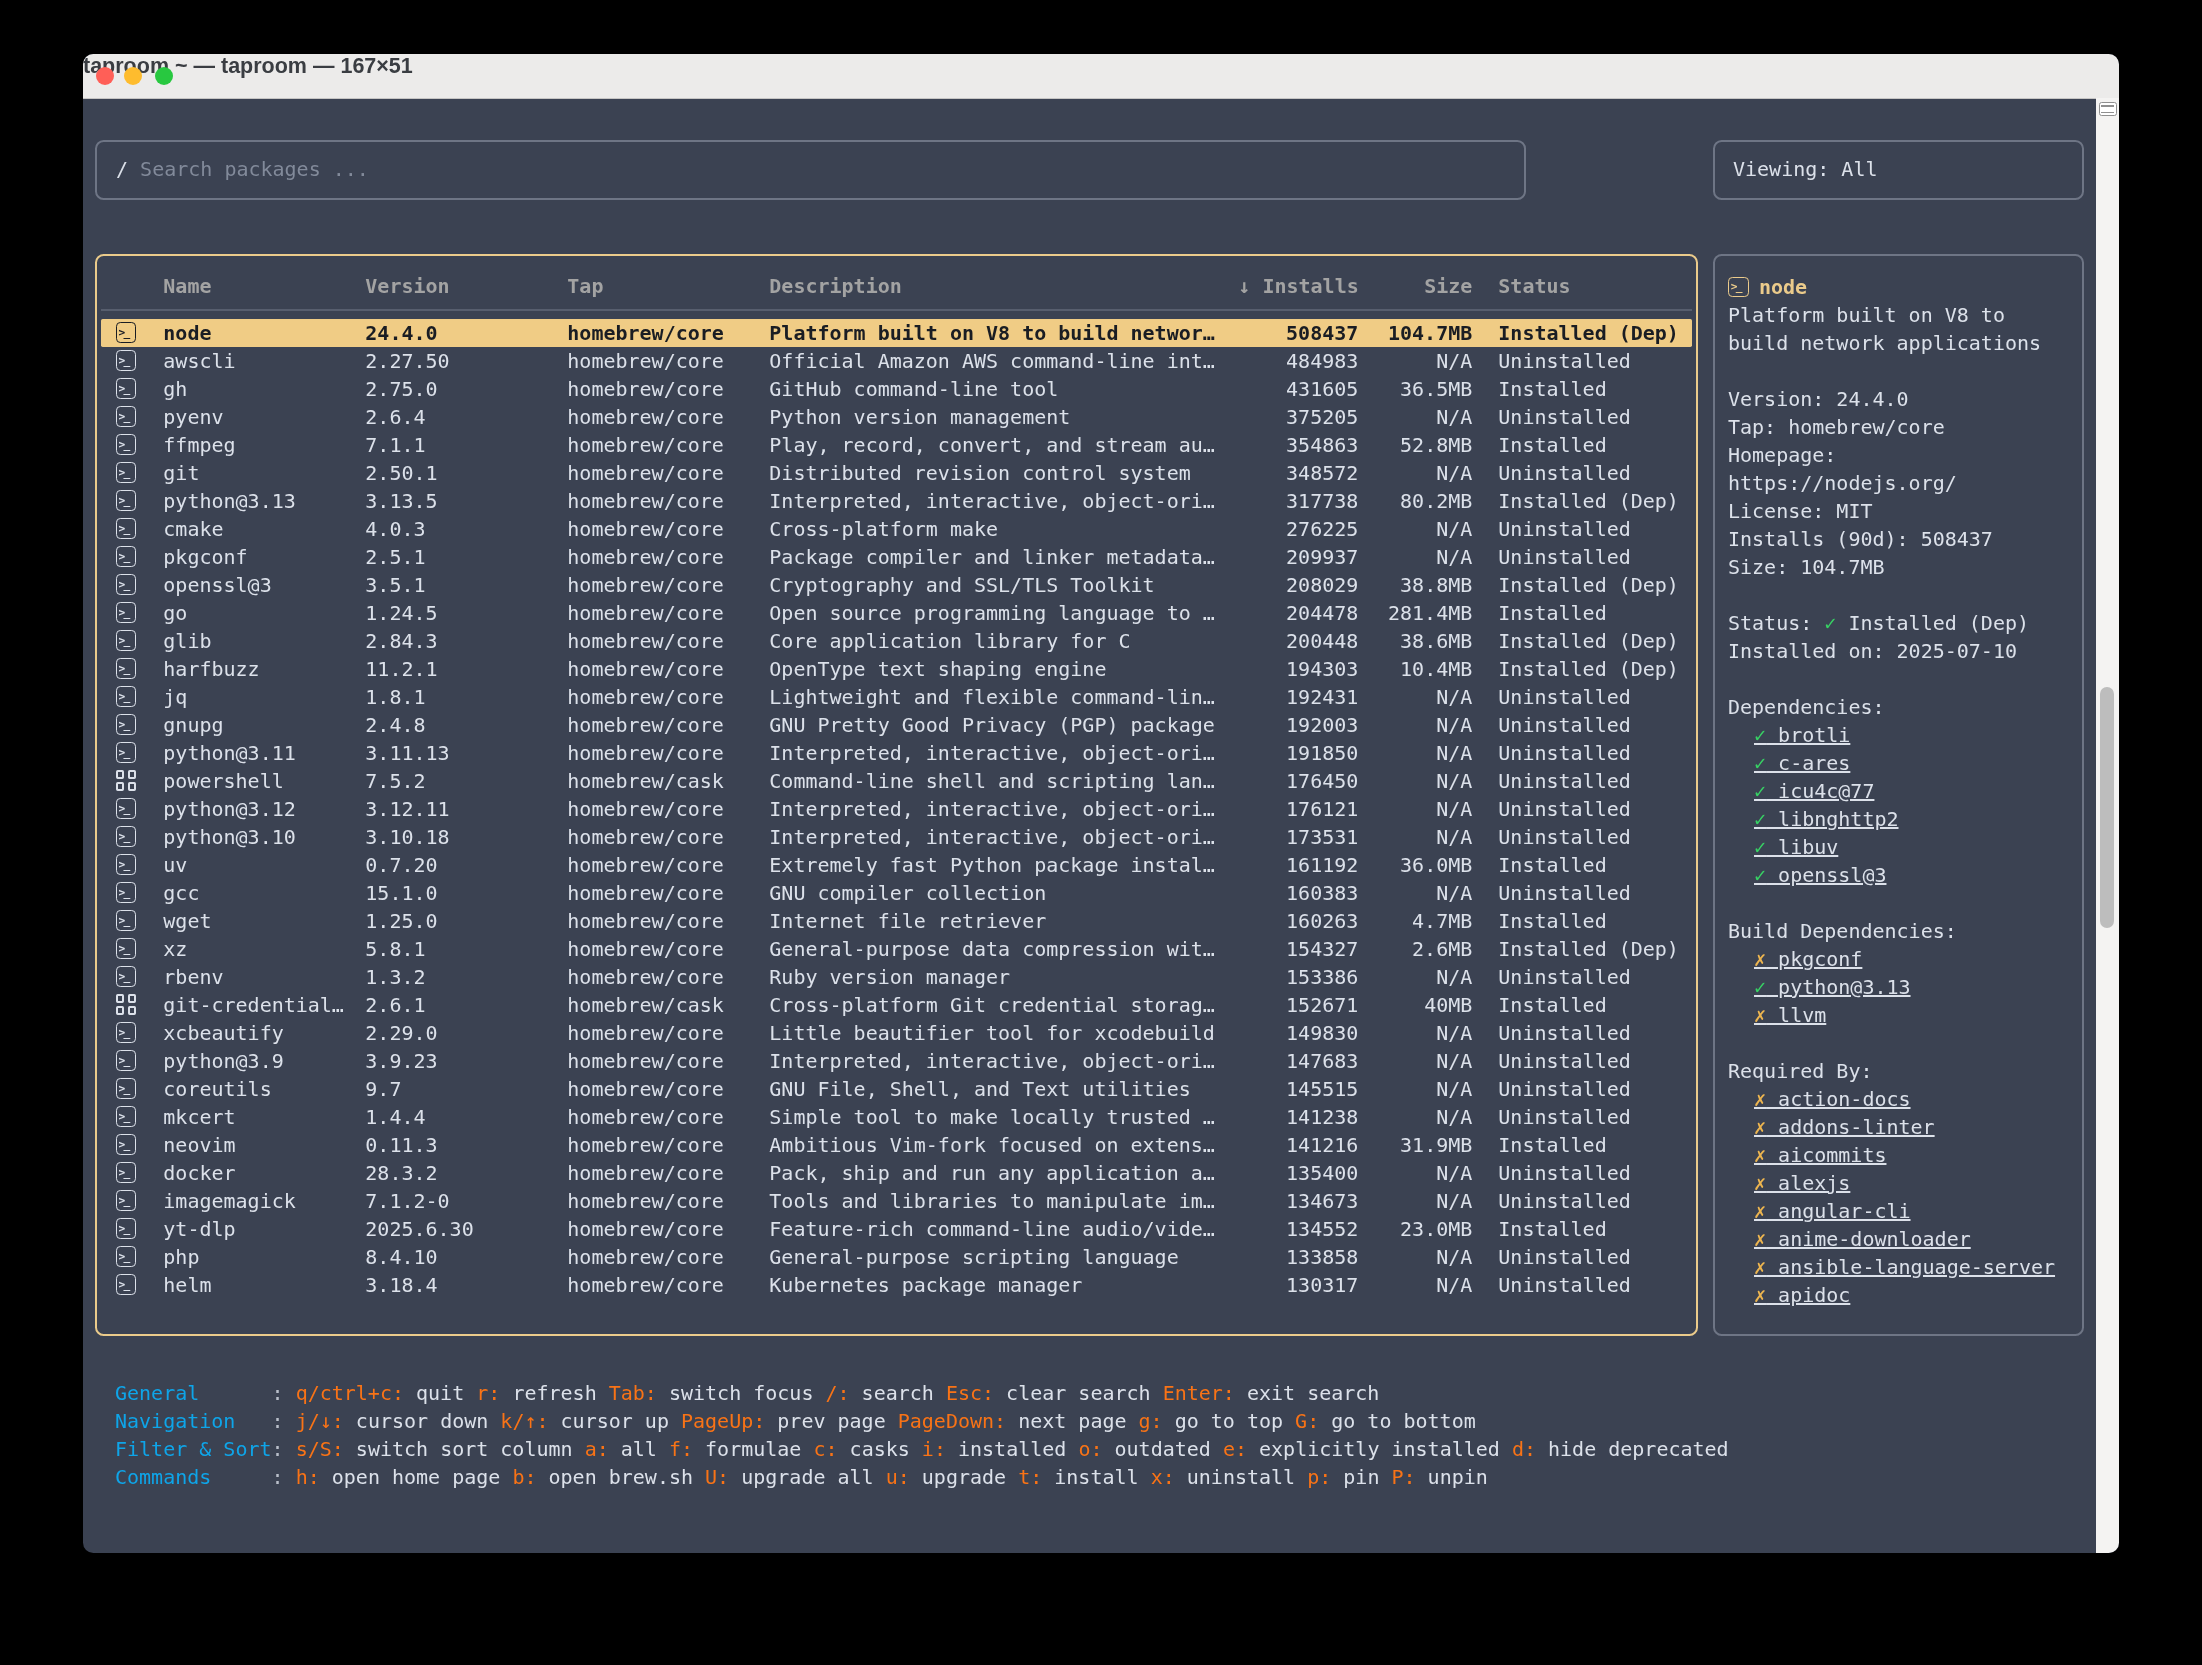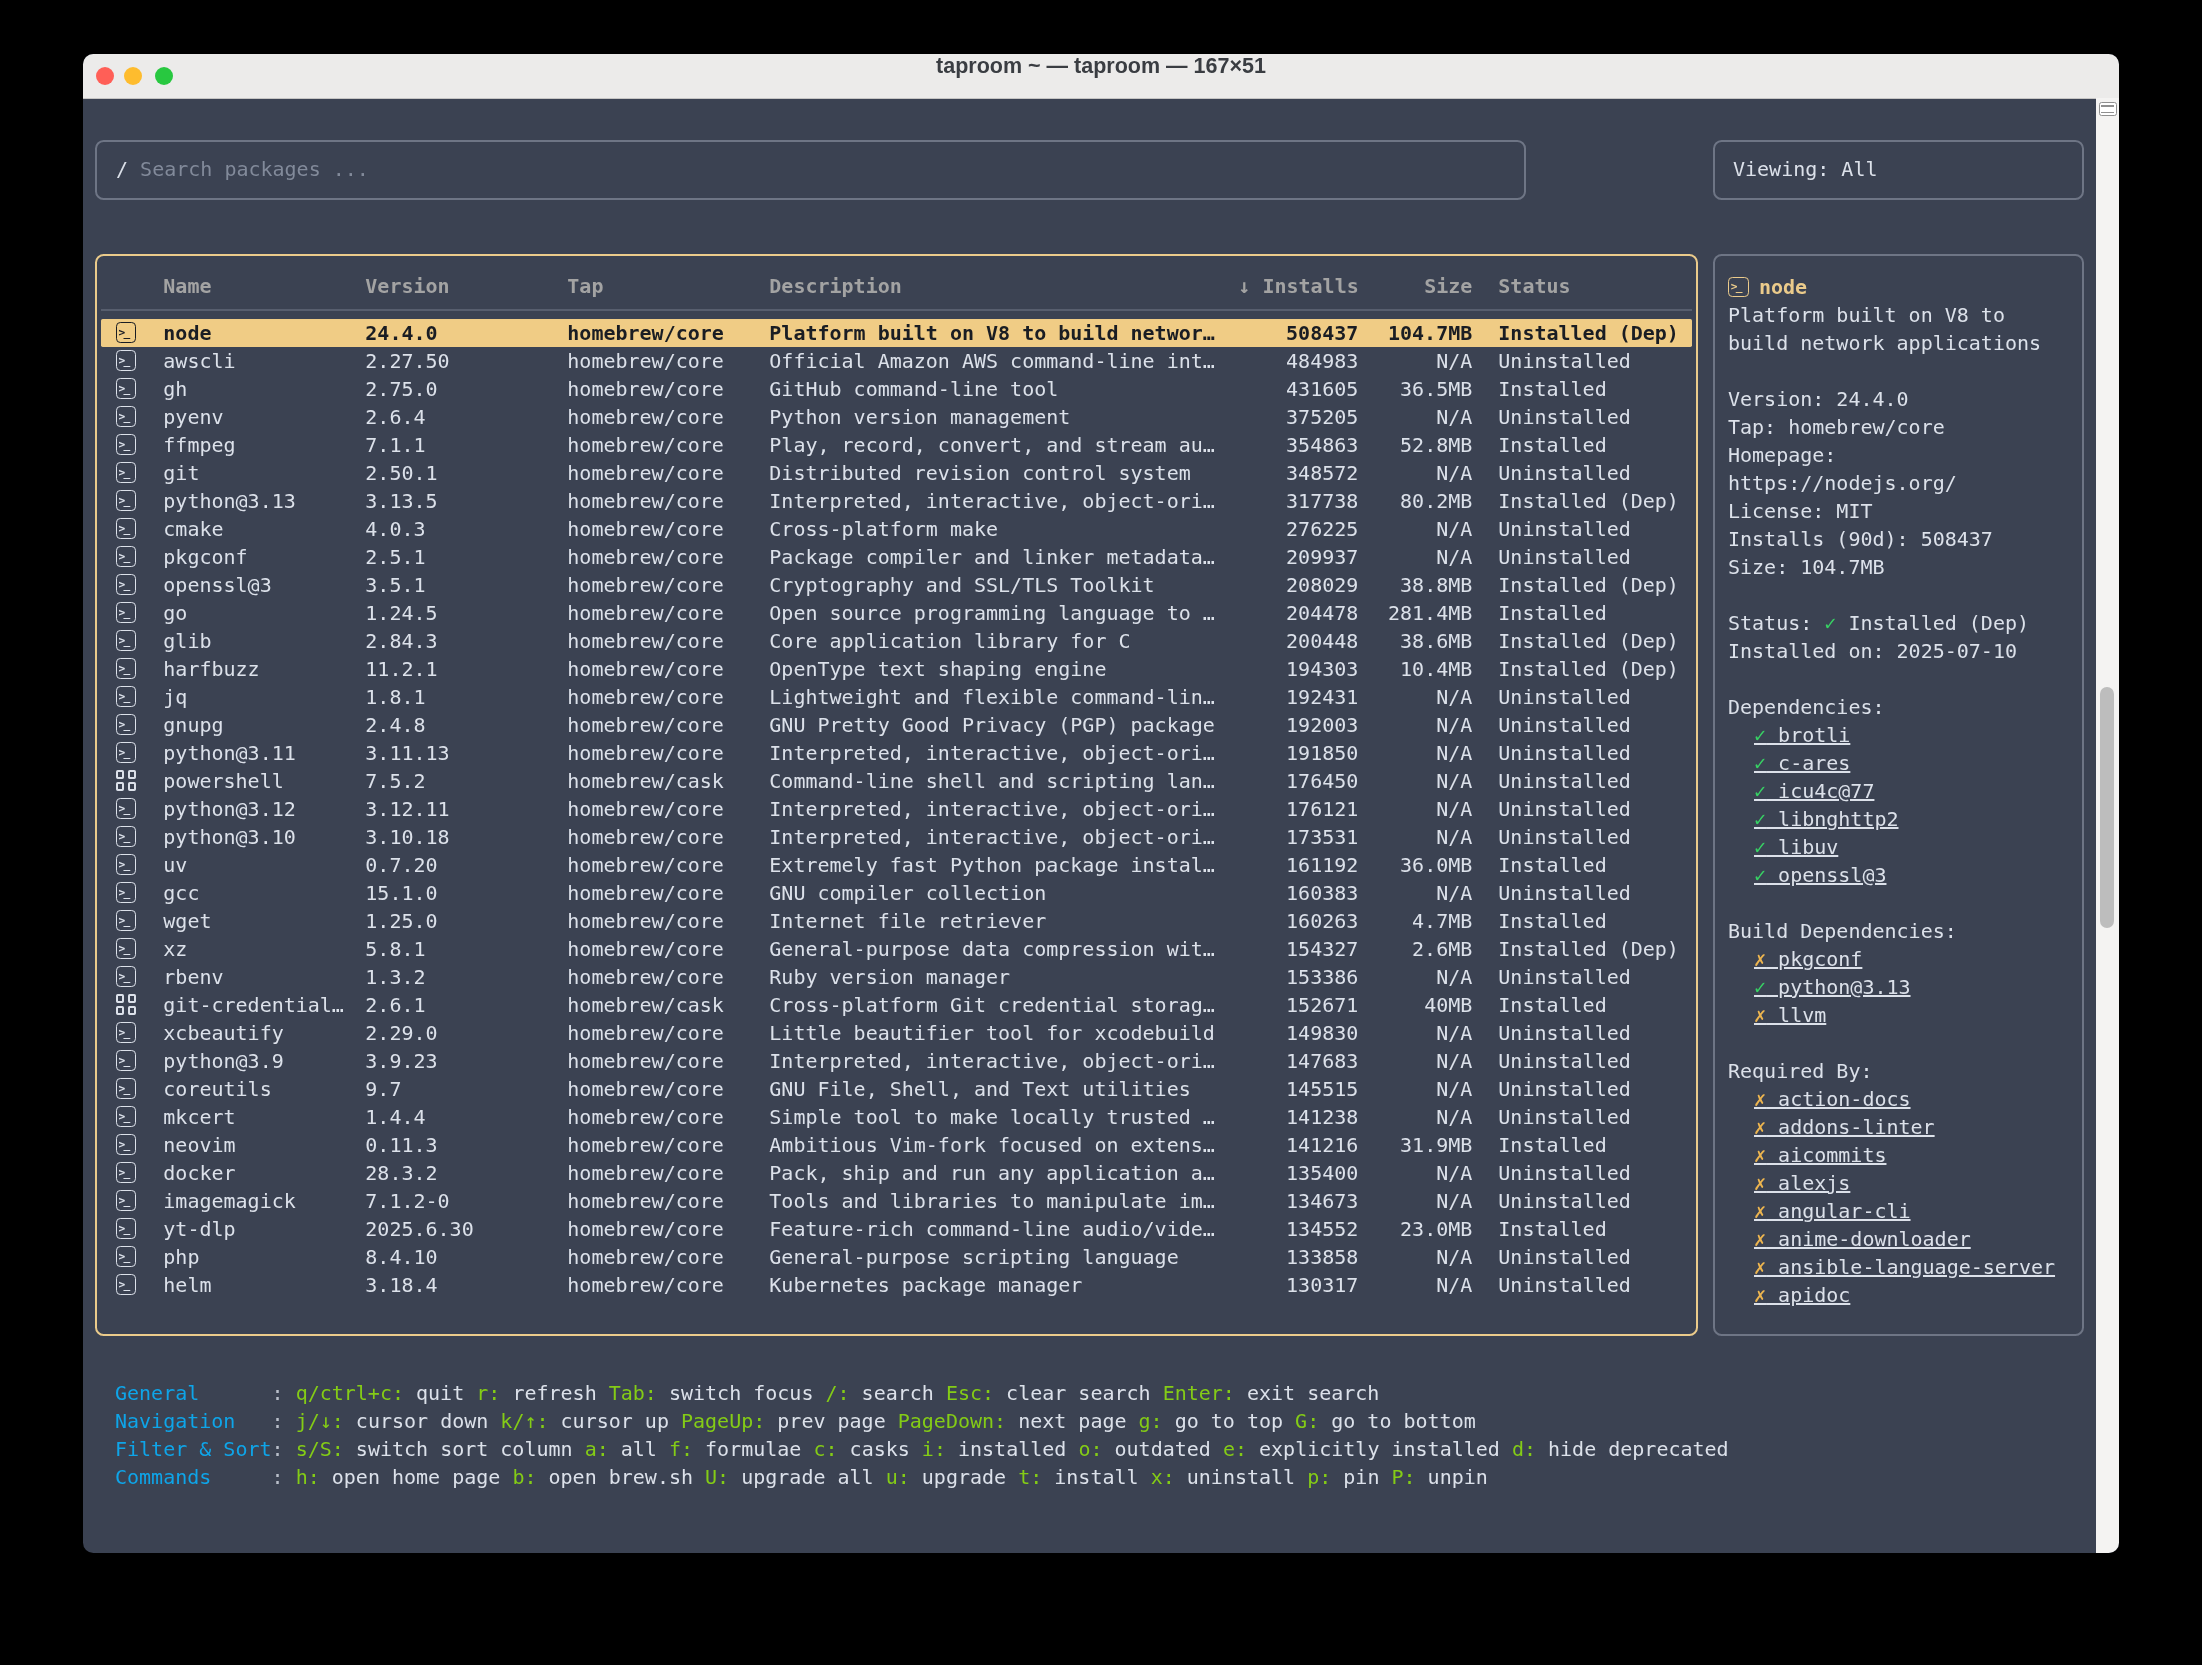--- a/index.html
+++ b/index.html
@@ -4,21 +4,21 @@
 <style>
   html,body{margin:0;padding:0;}
   body{width:2203px;height:1666px;background:#000;position:relative;font-family:"DejaVu Sans Mono",monospace;}
   .window{position:absolute;left:83px;top:54px;width:2036px;height:1499px;border-radius:10.3px;background:#3B4252;overflow:hidden;}
   
   .titlebar{position:absolute;left:0;top:0;right:0;height:44px;background:#ECEBEA;border-bottom:0.9px solid #C6C5C4;}
   .light{position:absolute;top:13px;width:18px;height:18px;border-radius:50%;}
   .light.red{left:13px;background:#FF5F57;}
   .light.yellow{left:41px;background:#FEBC2E;}
   .light.green{left:72px;background:#28C840;}
-  .titletext{display:block;text-align:center;line-height:44px;color:#3A3D42;font:600 21.5px "Liberation Sans",sans-serif;}
+  .titletext{display:block;text-align:left;line-height:44px;color:#3A3D42;font:600 21.5px "Liberation Sans",sans-serif;}
   
   .gutter{position:absolute;top:44px;right:0;width:23px;bottom:0;background:#F4F3F2;}
   .pane-icon{width:18px;height:13.8px;border:1.7px solid #8F8F8F;border-radius:2.6px;background:#FFF;margin:4.3px auto 0;position:relative;box-sizing:border-box;}
   .pane-icon::before{content:"";position:absolute;left:1.7px;right:1.7px;top:1.7px;height:1.7px;background:#8F8F8F;}
   .pane-icon::after{content:"";position:absolute;left:1.7px;right:1.7px;bottom:1.7px;height:1.7px;background:#8F8F8F;}
   .thumb{position:absolute;left:4.3px;top:589px;width:13.8px;height:241px;background:#BDBDBD;border-radius:6.9px;}
   
   .term{position:absolute;left:0;top:44px;right:23px;bottom:0;font-size:20px;color:#DCE1EA;}
   .box{position:absolute;border:2.6px solid #6E7585;border-radius:8.6px;box-sizing:border-box;}
   .searchbox{left:12px;top:42px;width:1431px;height:60px;line-height:55px;padding-left:19px;white-space:pre;}
@@ -49,21 +49,21 @@
   .detail-icon{color:#EBCB8B;margin-right:10.3px;}
   .gap{height:28px;}
   .mark.check{color:#37D264;font-weight:700;}
   .mark.cross{color:#EDB54F;font-weight:700;}
   .dep{padding-left:26px;text-decoration:underline;}
   
   .help{position:absolute;left:32px;top:1281px;line-height:28px;}
   .help-line{white-space:pre;}
   .help-label{color:#0ea5e9;display:inline-block;width:13ch;}
   .help-colon{color:#B9BFCA;}
-  .help-key{color:#84cc16;}
+  .help-key{color:#f97316;}
   .help-desc{color:#DCE1EA;}
 </style>
 </head>
 <body>
 
 <div class="window">
   <div class="titlebar">
     <span class="light red"></span>
     <span class="light yellow"></span>
     <span class="light green"></span>

